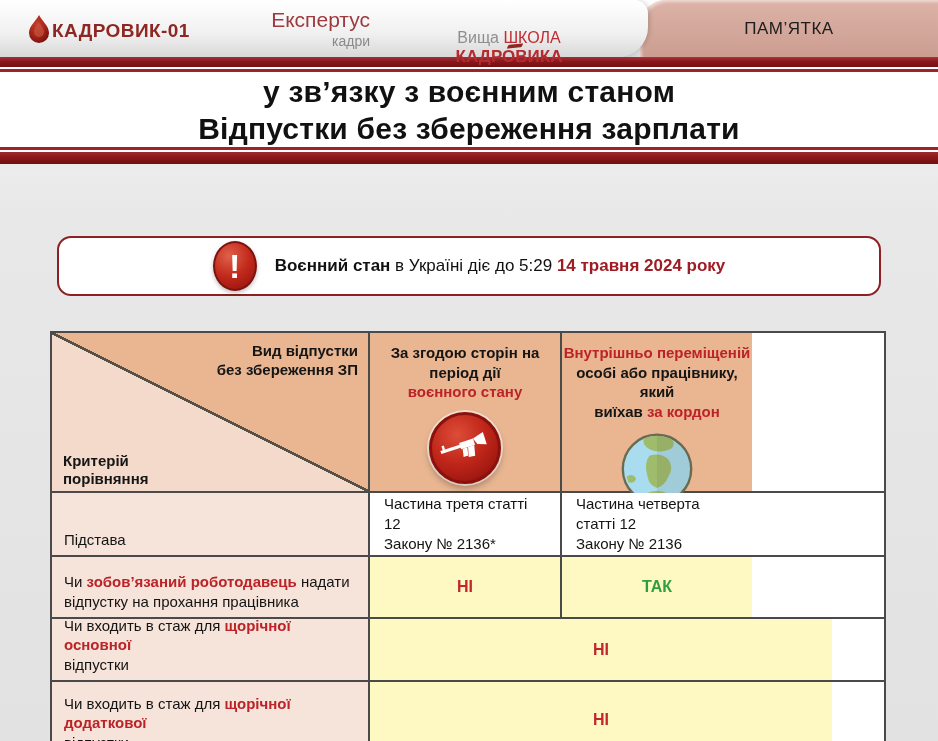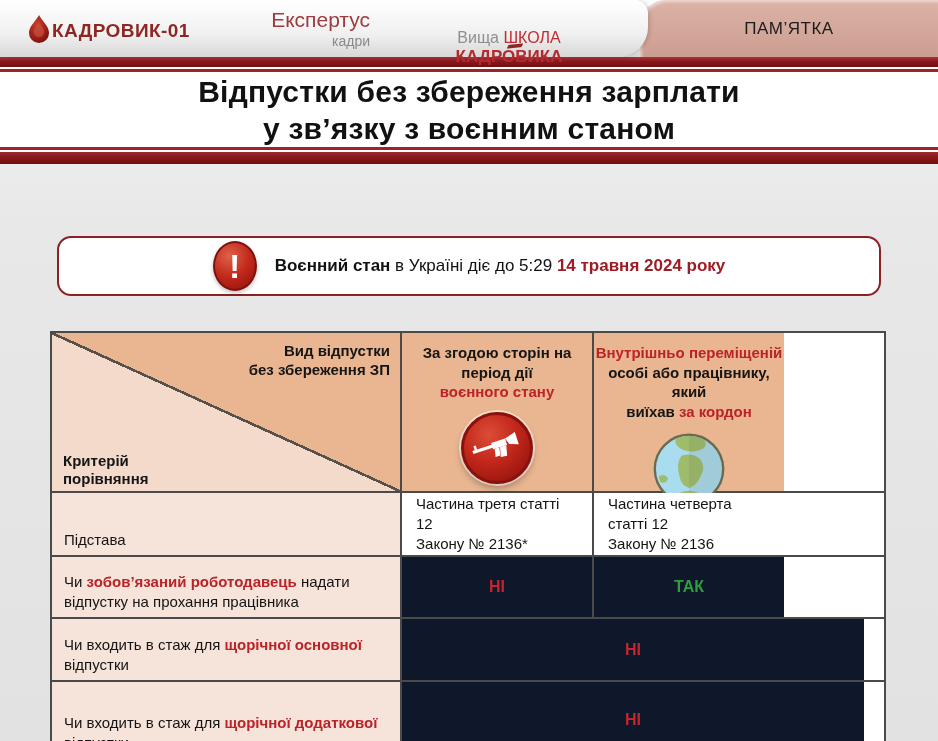--- a/index.html
+++ b/index.html
@@ -49,21 +49,21 @@
   .alert-icon { width:44px; height:50px; border-radius:50%;
                 background:radial-gradient(circle at 35% 28%, #e0614a, #c22a1c 48%, #9b150f 88%);
                 border:2px solid #7c120f; color:#fff; display:flex; align-items:center; justify-content:center;
                 font-size:34px; font-weight:700; box-shadow:0 2px 4px rgba(0,0,0,.25); }
   .alert-text { font-size:17px; color:#111; }
 
   
   .ctable { position:absolute; left:50px; top:167px; width:836px; border:2px solid #4a4a4a; background:#fff; }
   .trow { display:flex; border-top:2px solid #4a4a4a; }
   .trow:first-child { border-top:none; }
-  .c1 { width:348px; }
+  .c1 { width:316px; }
   .c2, .c3 { width:192px; border-left:2px solid #4a4a4a; }
   .cmerged { width:464px; border-left:2px solid #4a4a4a; }
 
   .thead-row { height:158px; }
   .corner { position:relative;
             background:linear-gradient(to bottom left, #e9b691 49.6%, #55504a 49.6% 50.5%, #f3dacb 50.5%); }
   .corner-top { position:absolute; top:9px; right:10px; text-align:right;
                 font-size:15px; font-weight:700; color:#151515; white-space:pre-line; line-height:1.25; }
   .corner-bottom { position:absolute; bottom:2px; left:11px;
                    font-size:15px; font-weight:700; color:#151515; white-space:pre-line; line-height:1.25; }
@@ -73,21 +73,21 @@
   .hdr-icon { margin-top:10px; display:flex; align-items:center; justify-content:center; }
   .rifle-circle { width:72px; height:72px; border-radius:50%;
                   background:radial-gradient(circle at 38% 30%, #dd4d38, #c1271a 45%, #98140e 85%);
                   border:3px solid #8a120e; box-shadow:0 0 0 2px rgba(255,255,255,.55), 0 4px 7px rgba(0,0,0,.3);
                   display:flex; align-items:center; justify-content:center; }
 
   .label-cell { background:#f6e4da; display:flex; align-items:flex-end; padding:6px 12px; }
   .label-txt { font-size:15px; color:#141414; line-height:1.3; white-space:pre-line; }
   .body-cell { background:#fff; display:flex; align-items:center; padding:6px 14px; }
   .body-txt { font-size:15px; color:#141414; line-height:1.35; white-space:pre-line; }
-  .answer-cell { background:#0f172a; display:flex; align-items:center; justify-content:center; }
+  .answer-cell { background:#fef9c3; display:flex; align-items:center; justify-content:center; }
   .answer-no { font-size:16px; font-weight:700; color:#c1272d; }
   .answer-yes { font-size:16px; font-weight:700; color:#2f9e41; }
 
   .r1 { height:64px; } .r2 { height:62px; } .r3 { height:63px; } .r4 { height:78px; }
 
   .seg-b { font-weight:700; }
   .seg-r { font-weight:700; color:#bb2328; }
   .seg-rd { font-weight:700; color:#9e1c24; }
 </style>
 </head>
@@ -129,22 +129,22 @@
           <span>КАДРОВИКА</span>
         </span>
       </div>
     </div>
   </div>
 
   <div class="band-thick-top"></div>
   <div class="band-gap"></div>
   <div class="band-thin"></div>
   <div class="title-banner">
+    <div class="title-line">у зв’язку з воєнним станом</div>
     <div class="title-line">Відпустки без збереження зарплати</div>
-    <div class="title-line">у зв’язку з воєнним станом</div>
   </div>
   <div class="band-thin"></div>
   <div class="band-gap"></div>
   <div class="band-thick-bottom"></div>
 
   <div class="content">
 
     <div class="alert">
       <div class="alert-icon">!</div>
       <div class="alert-text"><span class="seg-b">Воєнний стан</span><span class="seg-p"> в Україні діє до 5:29 </span><span class="seg-rd">14 травня 2024 року</span></div>

